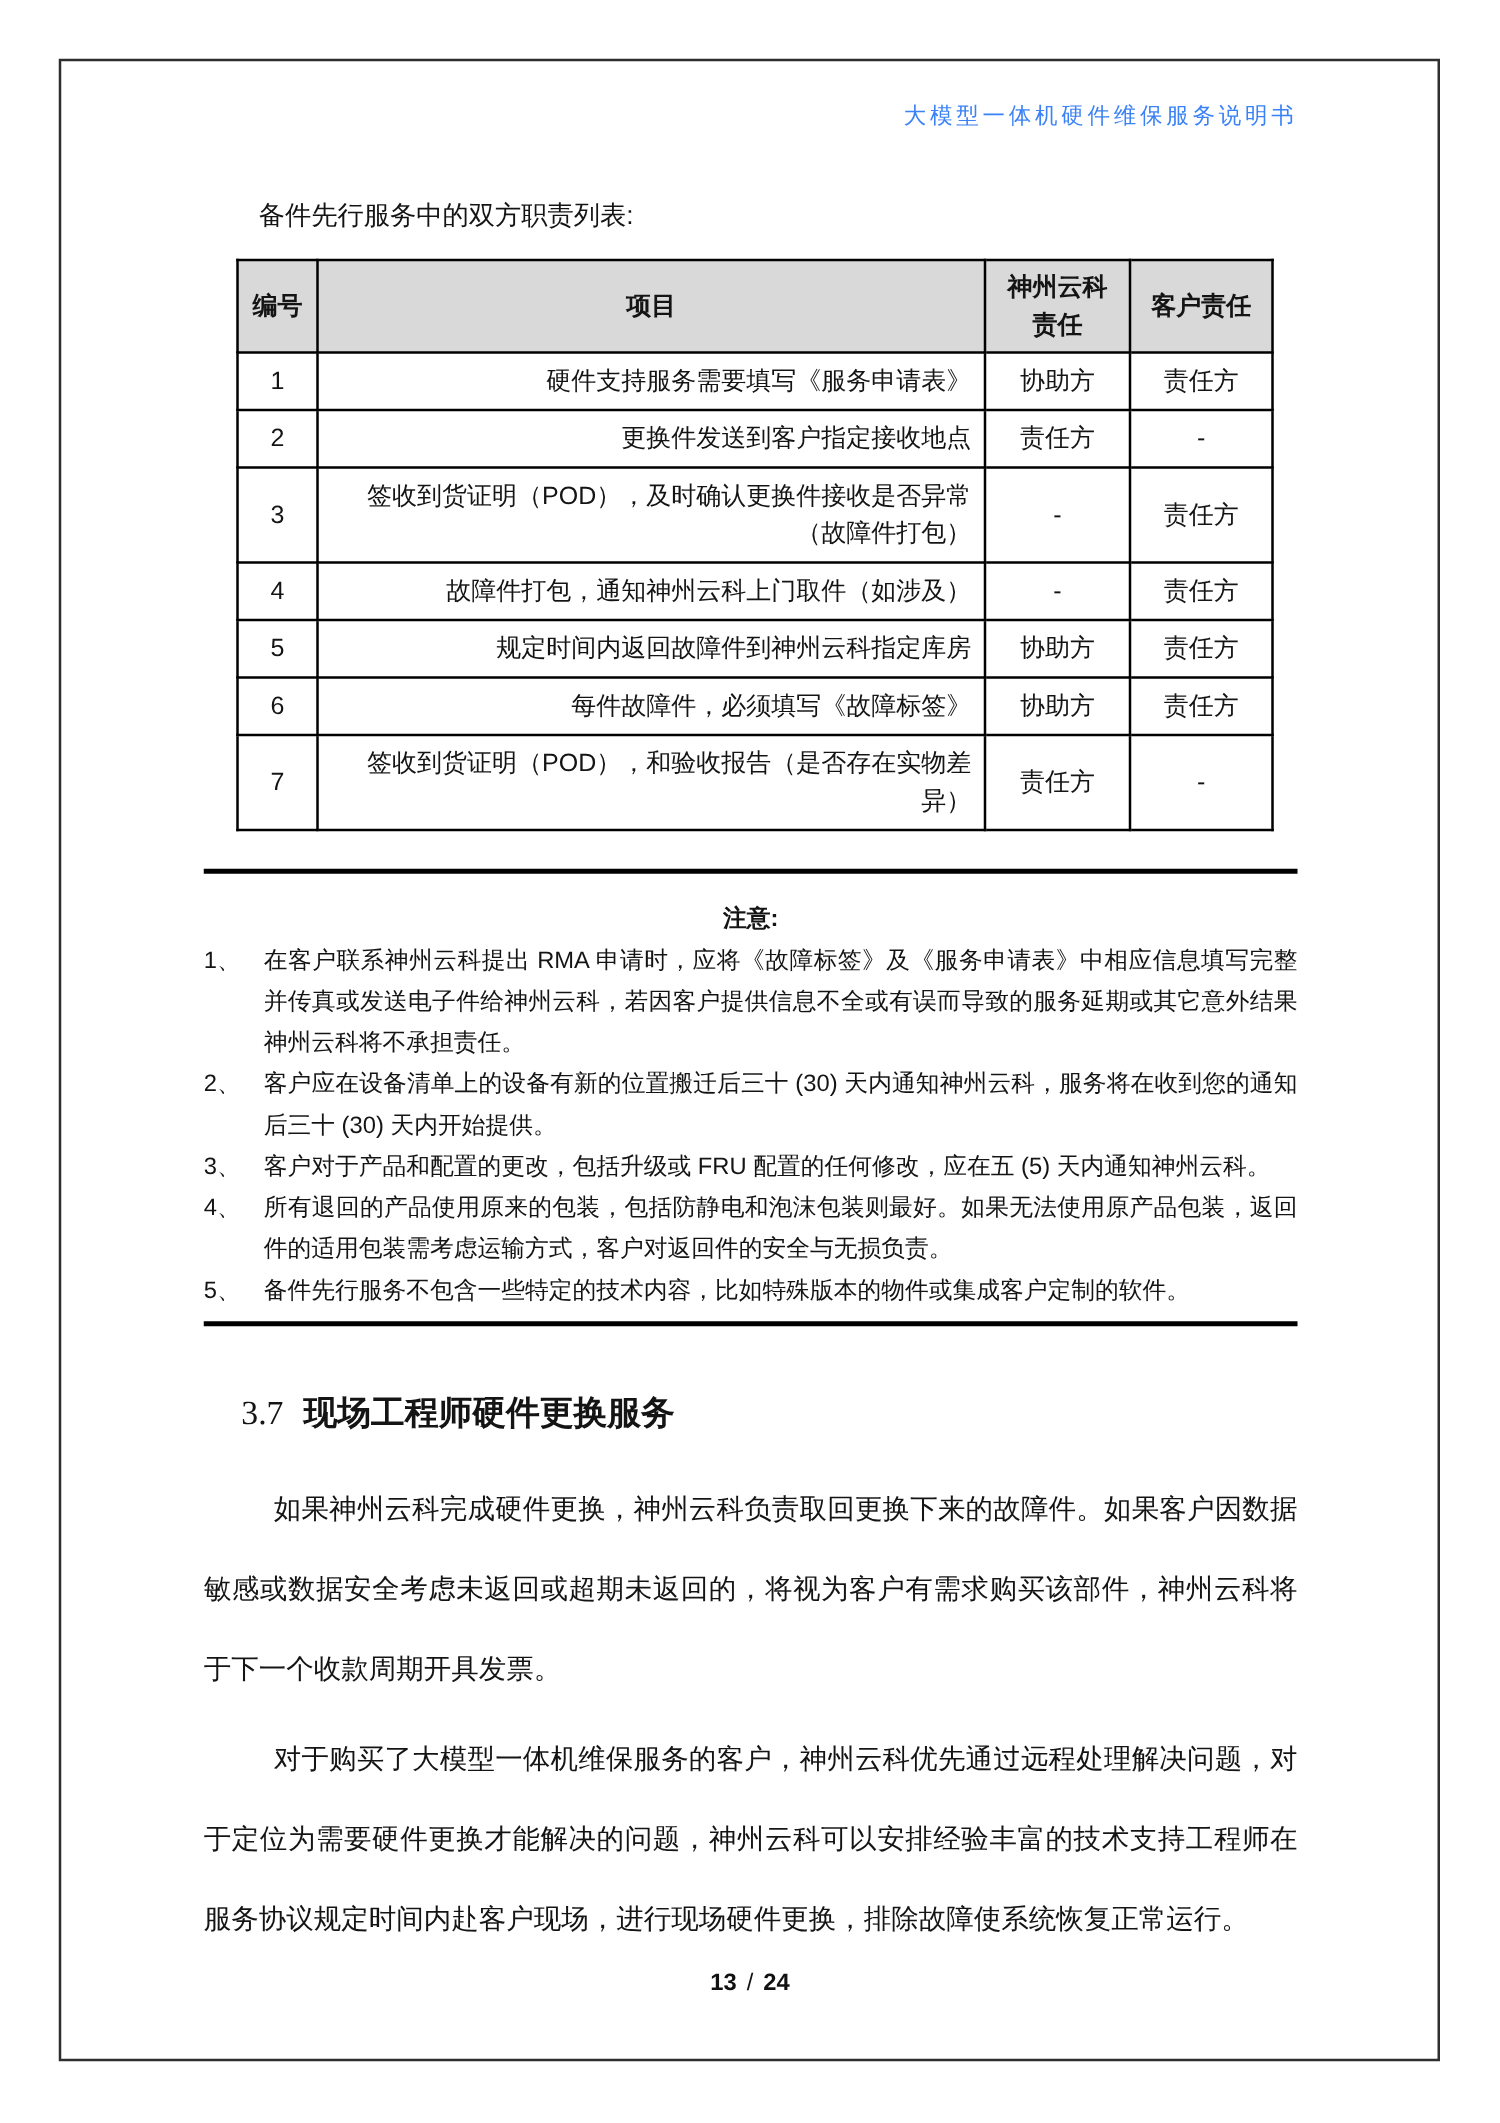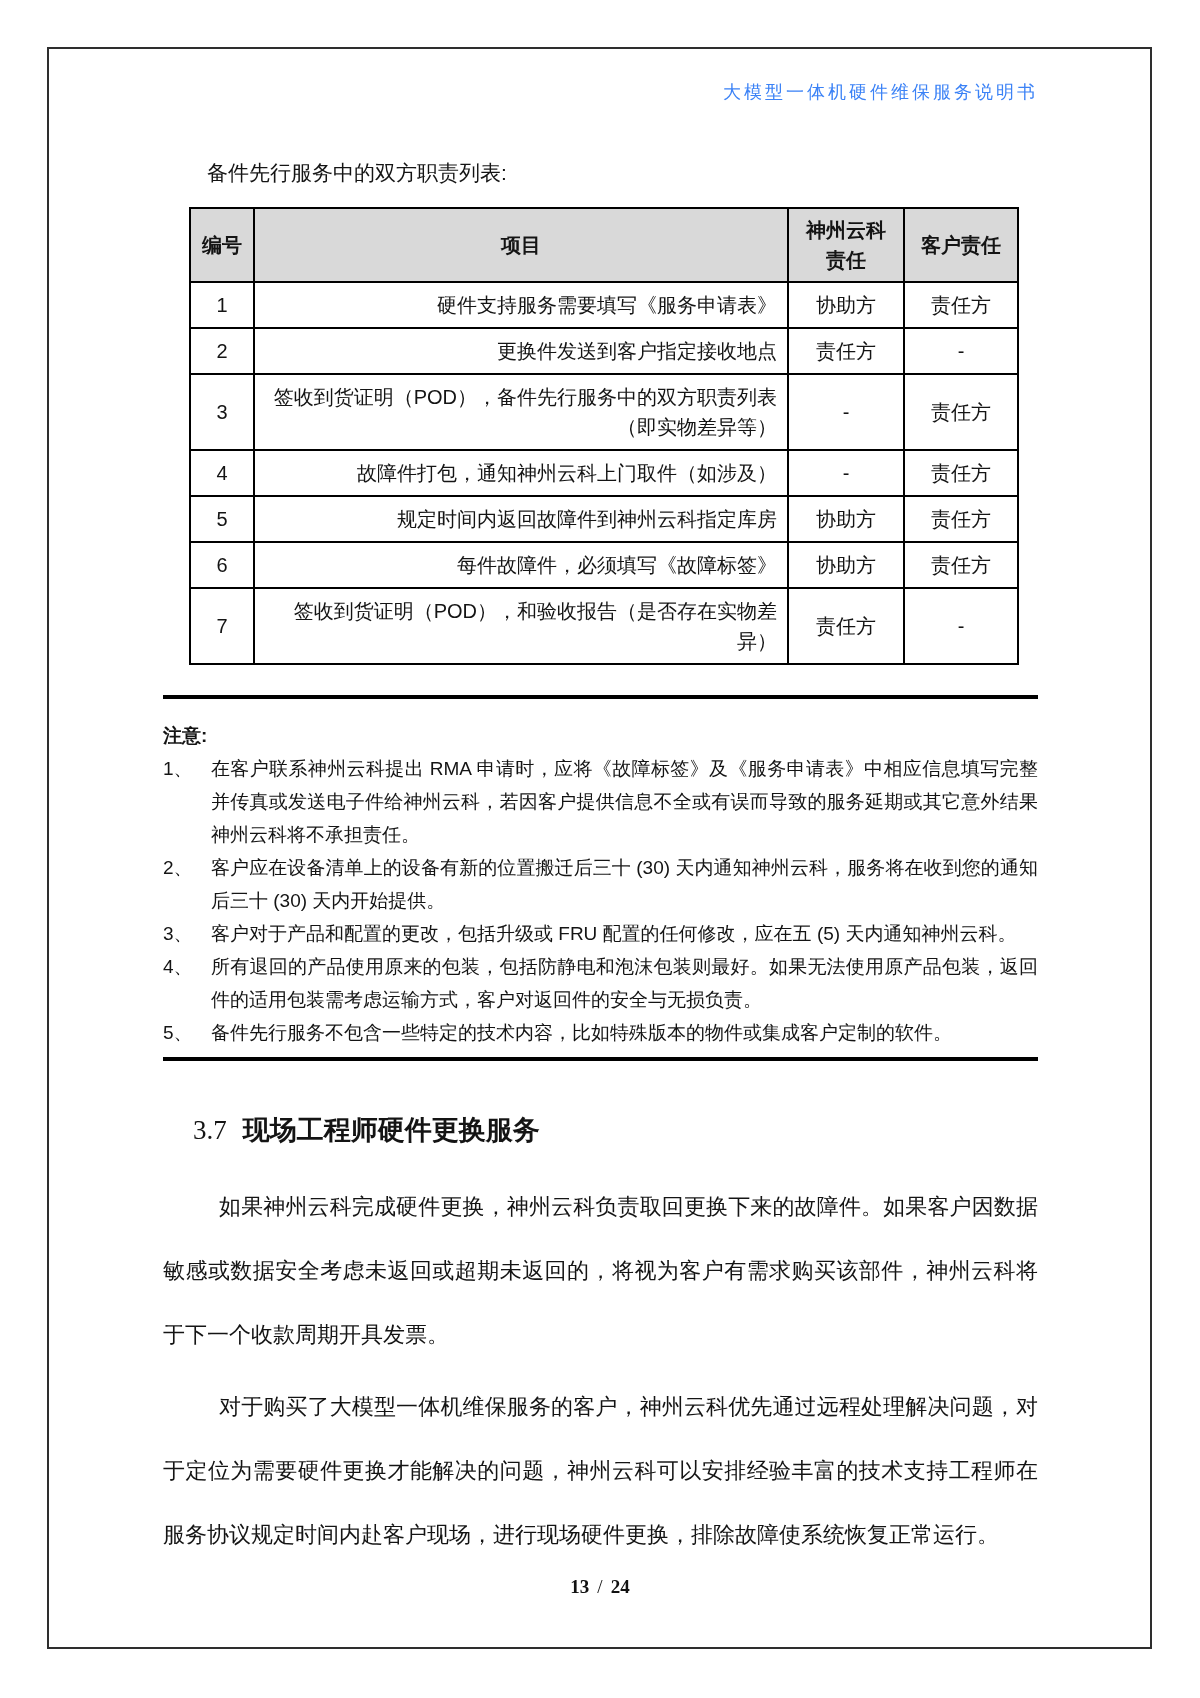--- a/index.html
+++ b/index.html
@@ -65,20 +65,21 @@
     background: #000000;
     width: 875px;
   }
   .divider-top { margin-top: 30px; }
   .divider-bottom { margin-top: 8px; }
   .notes-label {
     margin-top: 20px;
     font-size: 19px;
     font-weight: bold;
     line-height: 33px;
+    text-align: center;
   }
   .note-item {
     display: flex;
     font-size: 19px;
     line-height: 33px;
   }
   .note-num { width: 48px; flex-shrink: 0; }
   .note-text { flex: 1; text-align: justify; }
   .section-heading {
     margin: 50px 0 0 30px;
@@ -97,21 +98,21 @@
     line-height: 64px;
     text-align: justify;
     text-indent: 56px;
   }
   .para + .para { margin-top: 8px; }
   .doc-footer {
     position: absolute;
     top: 1576px; left: 0;
     width: 100%;
     text-align: center;
-    font-family: Liberation Serif, serif;
+    font-family: Liberation Sans, sans-serif;
     font-size: 19px;
     color: #111;
   }
   .pg-num { font-weight: bold; }
   .pg-sep { font-weight: normal; padding: 0 8px; }
 </style>
 </head>
 <body>
 
 <div class="page">
@@ -148,21 +149,21 @@
           <td class="cell-customer">责任方</td>
         </tr>
         <tr>
           <td class="cell-no">2</td>
           <td class="cell-item">更换件发送到客户指定接收地点</td>
           <td class="cell-vendor">责任方</td>
           <td class="cell-customer">-</td>
         </tr>
         <tr>
           <td class="cell-no">3</td>
-          <td class="cell-item">签收到货证明（POD），备件先行服务中的双方职责列表（即实物差异等）</td>
+          <td class="cell-item">签收到货证明（POD），及时确认更换件接收是否异常（故障件打包）</td>
           <td class="cell-vendor">-</td>
           <td class="cell-customer">责任方</td>
         </tr>
         <tr>
           <td class="cell-no">4</td>
           <td class="cell-item">故障件打包，通知神州云科上门取件（如涉及）</td>
           <td class="cell-vendor">-</td>
           <td class="cell-customer">责任方</td>
         </tr>
         <tr>

